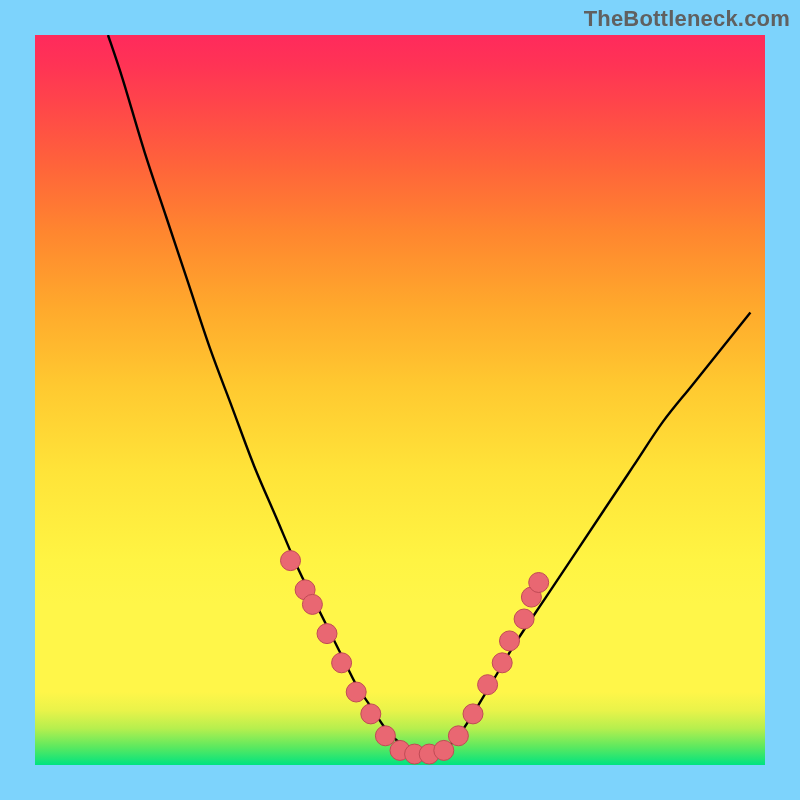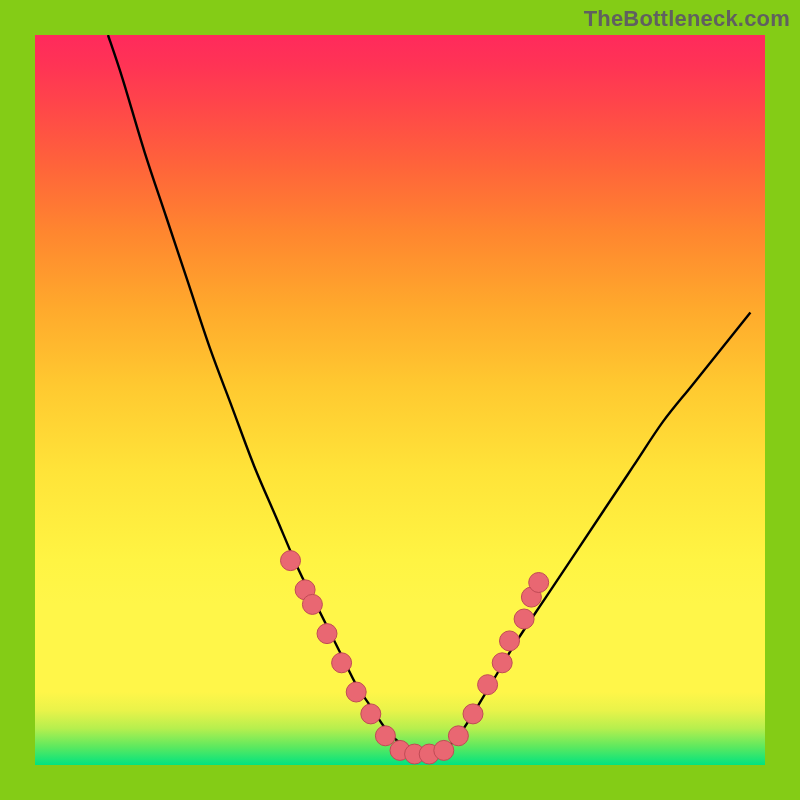--- a/index.html
+++ b/index.html
@@ -7,21 +7,21 @@
     padding: 0;
     width: 800px;
     height: 800px;
     overflow: hidden;
     font-family: Arial, Helvetica, sans-serif;
   }
   .container {
     position: relative;
     width: 800px;
     height: 800px;
-    background: #84cc16;
+    background: #7dd3fc;
   }
   .plot-area {
     position: absolute;
     left: 35px;
     top: 35px;
     width: 730px;
     height: 730px;
     background: linear-gradient(
       to top,
       #00e380 0%,

